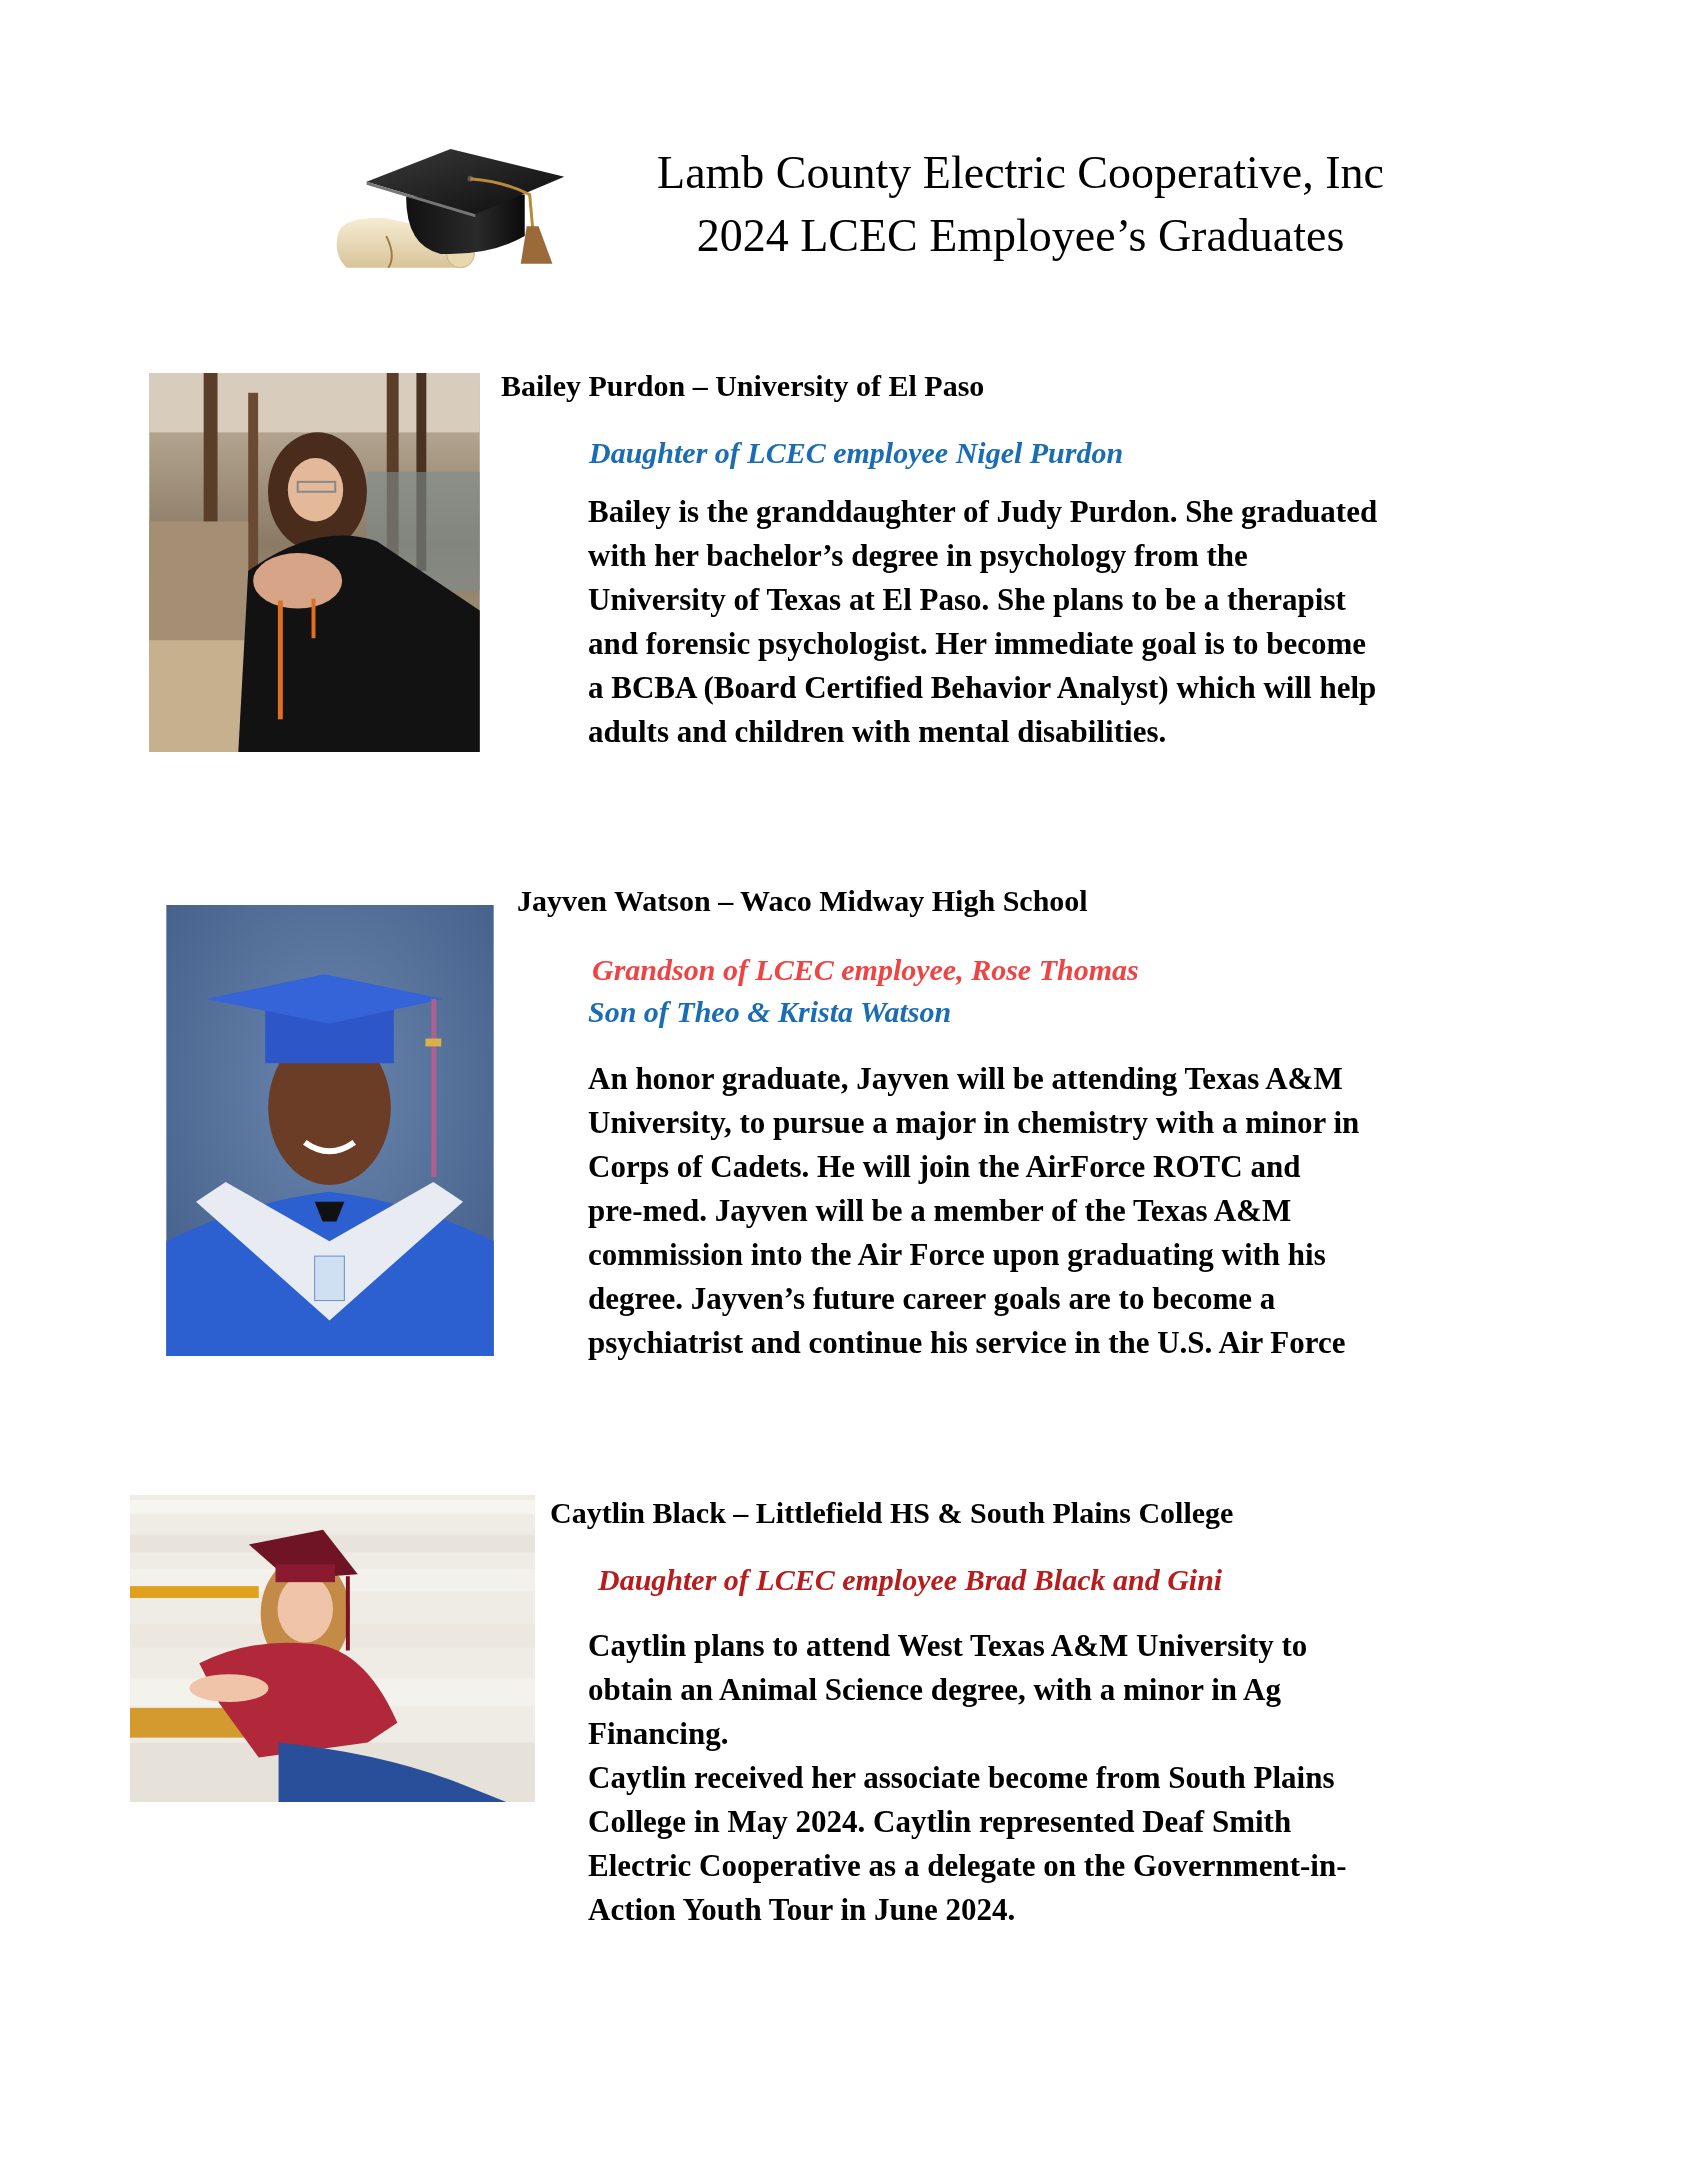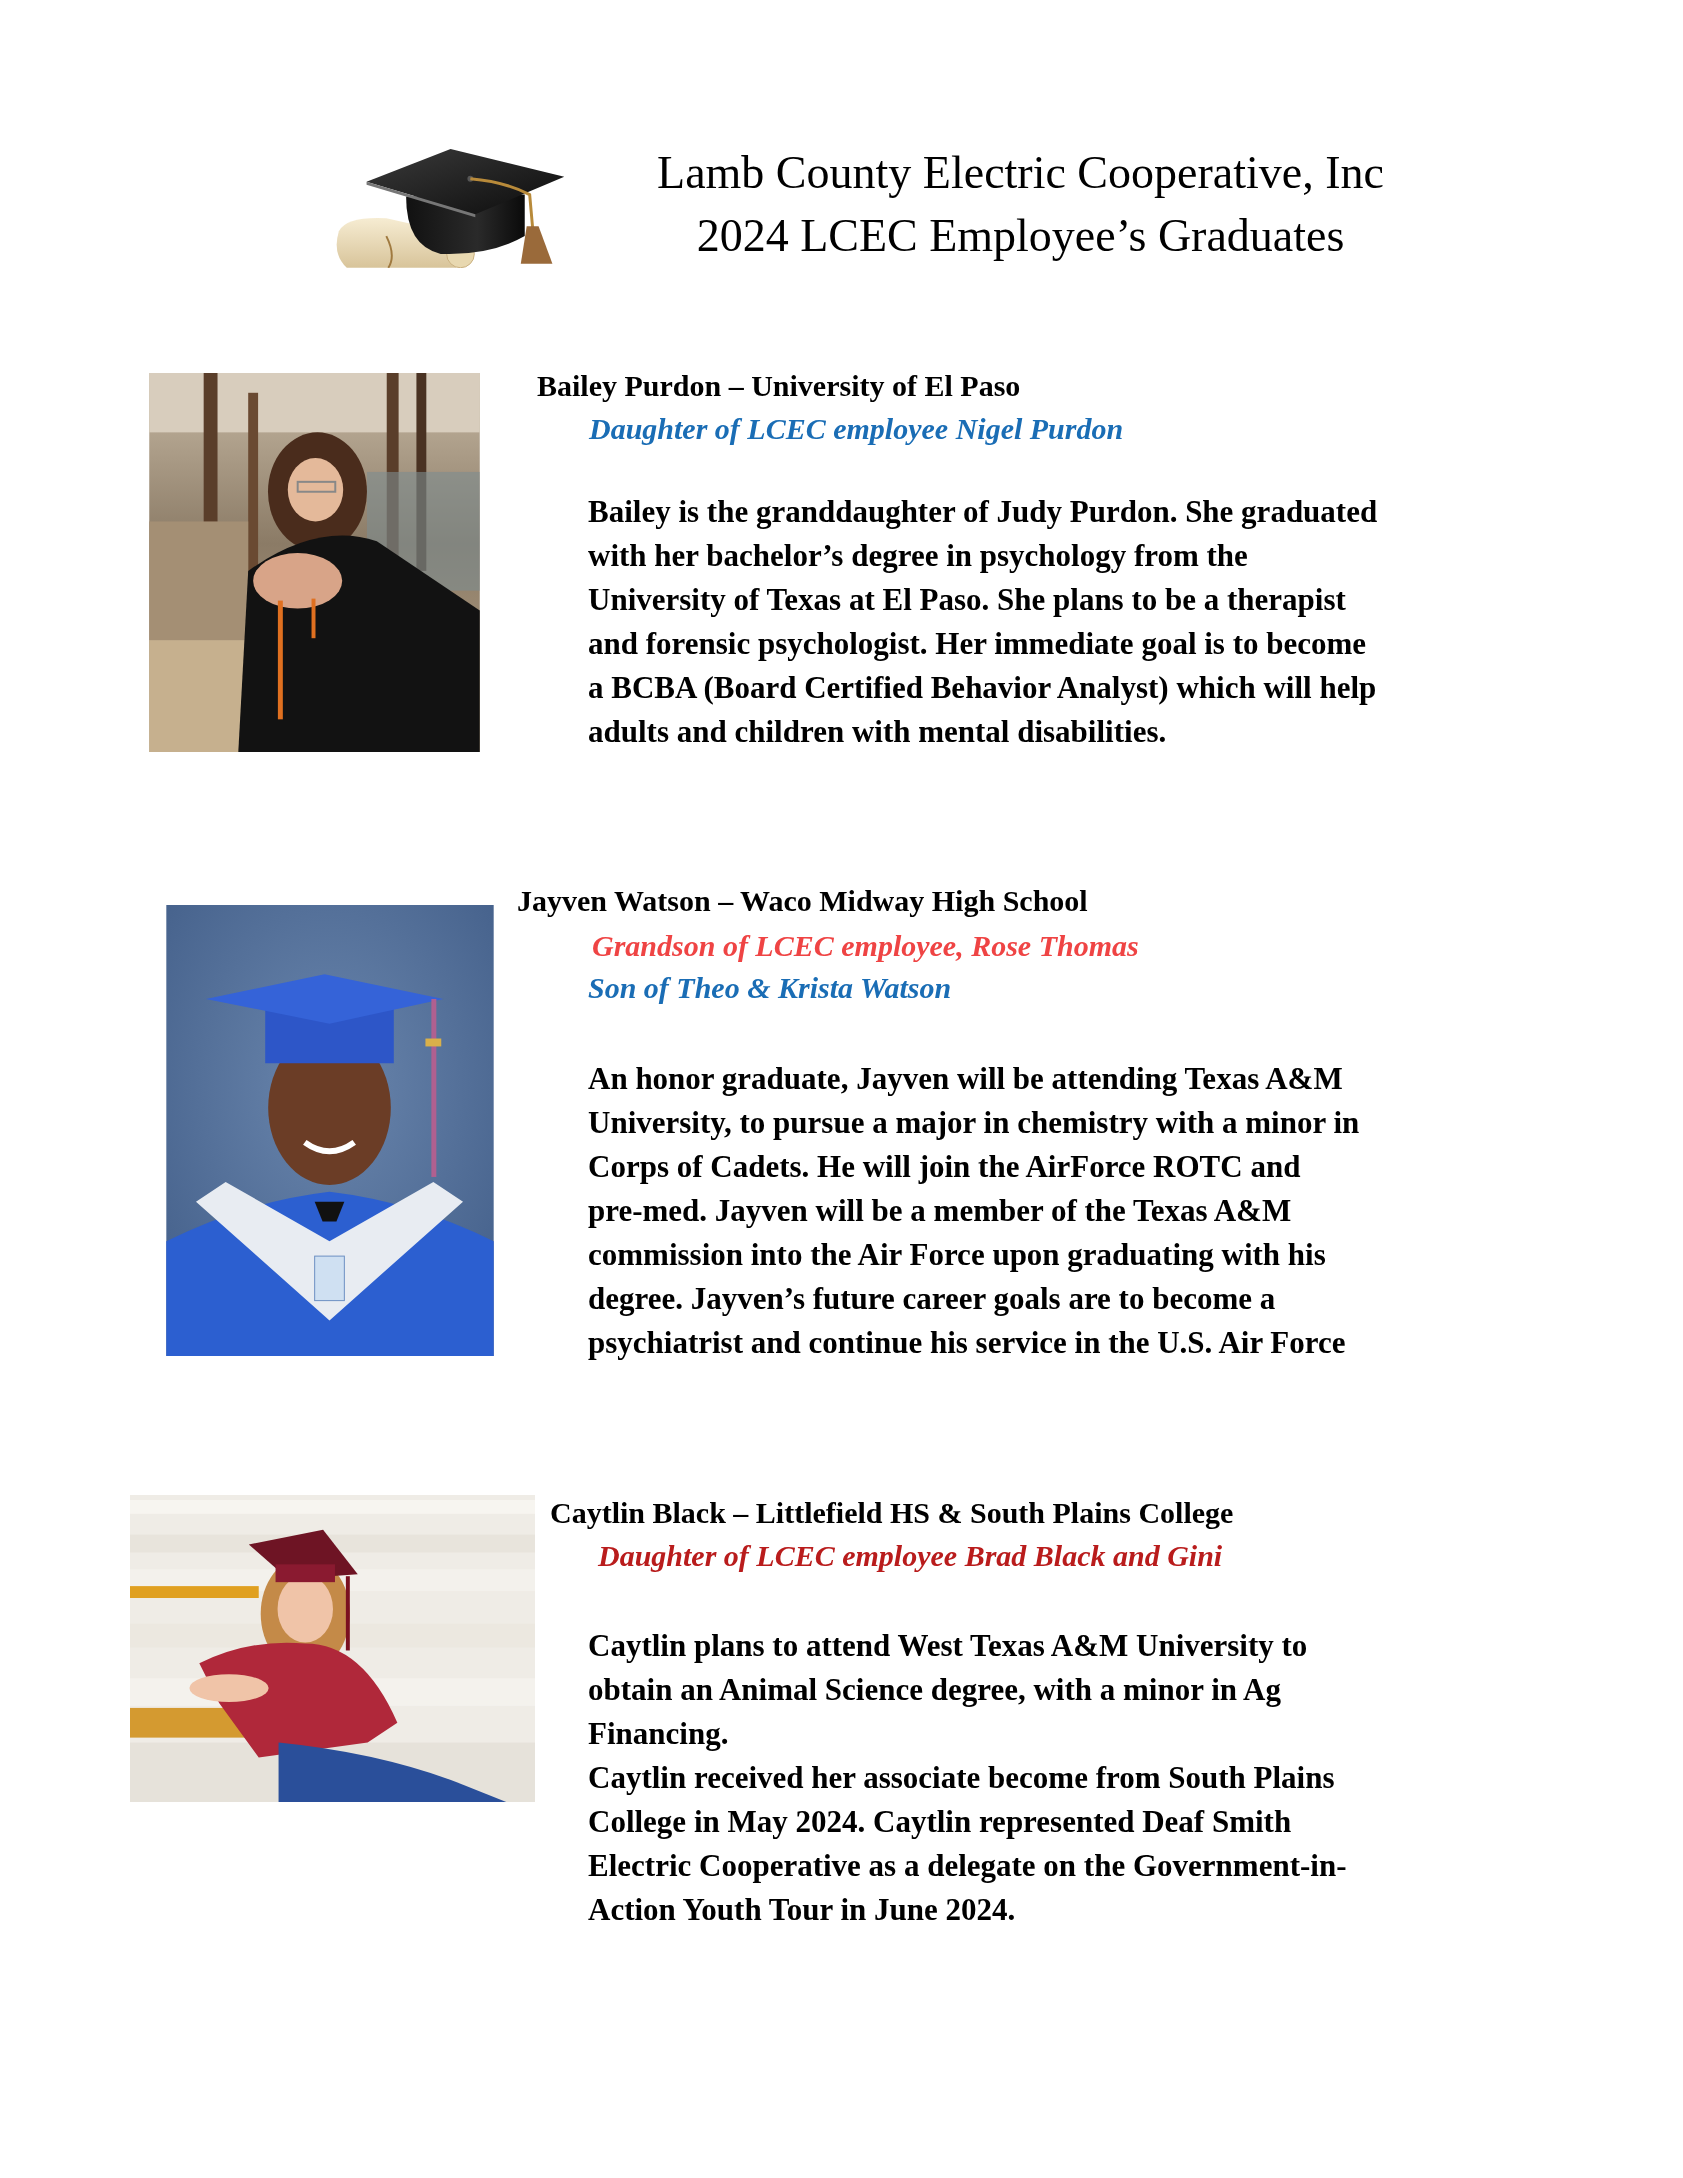--- a/index.html
+++ b/index.html
@@ -1,21 +1,21 @@
 <!DOCTYPE html>
 <html><head>
 <meta charset="utf-8">
 <style>
   html, body { margin:0; padding:0; background:#ffffff; }
   body { width:1683px; height:2178px; position:relative; overflow:hidden;
          font-family:"Liberation Serif","DejaVu Serif",serif; color:#000; }
   .abs { position:absolute; white-space:nowrap; }
   .title { font-size:46px; font-weight:normal; line-height:63px; text-align:center; width:891px; left:575px; }
   .name { font-size:30px; font-weight:bold; line-height:36px; }
-  .rel { font-size:30px; font-weight:bold; font-style:italic; line-height:36px; }
+  .rel { font-size:30px; font-weight:bold; font-style:italic; line-height:36px;margin-top:24px; }
   .body-text { font-size:31px; font-weight:bold; line-height:44px; }
   .photo { position:absolute; overflow:hidden; }
   .cap-logo { position:absolute; left:327px; top:137px; width:262px; height:131px; }
 </style>
 </head>
 <body>
 
 <div class="cap-logo">
   <svg width="262" height="131" viewBox="0 0 265 132">
     <defs>
@@ -75,21 +75,21 @@
     <ellipse cx="168" cy="118" rx="28" ry="32" fill="#e4b99a"></ellipse>
     <rect x="150" y="110" width="38" height="10" fill="none" stroke="#888" stroke-width="2"></rect>
 
     <path d="M100 200 Q170 150 230 170 L334 240 L334 383 L90 383 Z" fill="#121212"></path>
     <ellipse cx="150" cy="210" rx="45" ry="28" fill="#d8a488"></ellipse>
     <rect x="130" y="230" width="5" height="120" fill="#e07020"></rect>
     <rect x="164" y="228" width="4" height="40" fill="#e07020"></rect>
   </svg>
 </div>
 
-<div class="abs name" style="left:501px; top:368px;margin-left:36px;">Bailey Purdon – University of El Paso</div>
+<div class="abs name" style="left:501px; top:368px;">Bailey Purdon – University of El Paso</div>
 <div class="abs rel" style="left:589px; top:411px; color:#1a6db5;">Daughter of LCEC employee Nigel Purdon</div>
 
 <div class="abs" style="left:588px; top:490px;">
   <div class="body-text">Bailey is the granddaughter of Judy Purdon.  She graduated</div>
   <div class="body-text">with her bachelor’s degree in psychology from the</div>
   <div class="body-text">University of Texas at El Paso. She plans to be a therapist</div>
   <div class="body-text">and forensic psychologist.  Her immediate goal is to become</div>
   <div class="body-text">a BCBA (Board Certified Behavior Analyst) which will help</div>
   <div class="body-text">adults and children with mental disabilities.</div>
 </div>

